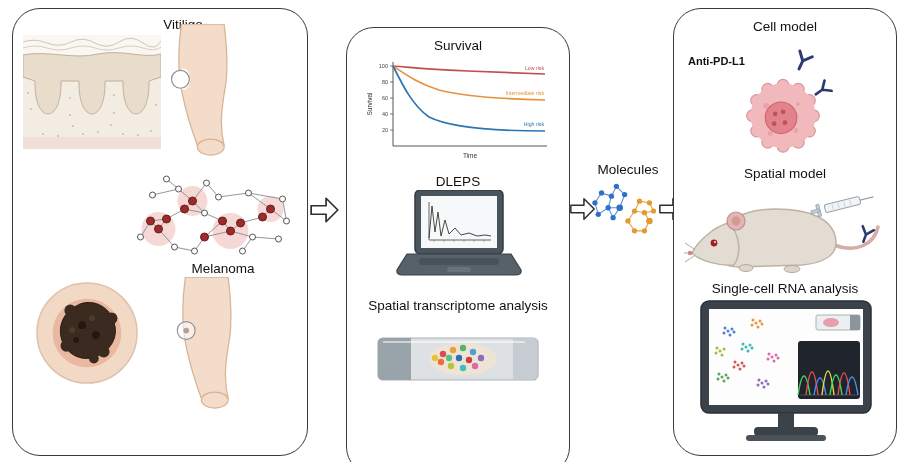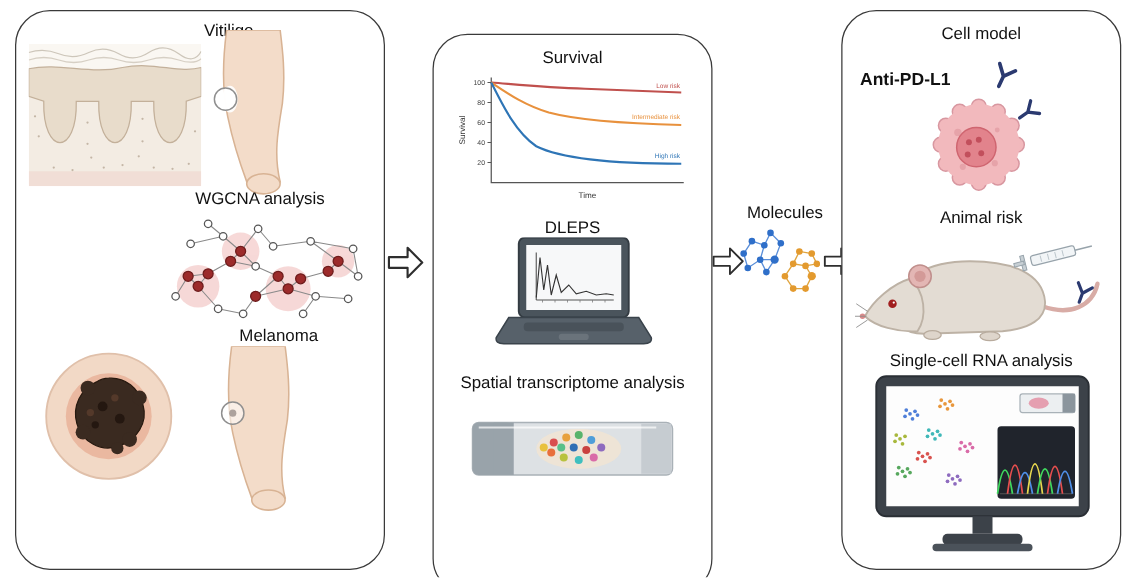--- a/index.html
+++ b/index.html
@@ -1,20 +1,20 @@
 <!DOCTYPE html>
 <html><head>
 <meta charset="utf-8">
 <style>
   html,body{margin:0;padding:0;background:#fff;}
   .figure{position:relative;width:914px;height:462px;background:#fff;
           font-family:"Liberation Sans",sans-serif;color:#111;overflow:hidden;}
   .panel{position:absolute;border:1.6px solid #3a3a3a;border-radius:28px;background:#fff;}
   .label{position:absolute;font-size:13.5px;color:#111;text-align:center;line-height:1.15;}
-  .label.bold{font-weight:bold;font-size:14px;text-align:left;}
+  .label.bold{font-weight:bold;font-size:11px;text-align:left;}
   .abs{position:absolute;}
   svg{display:block;}
 </style>
 </head>
 <body>
 
 <div class="figure">
 
   <div class="panel" style="left:12px;top:8px;width:294px;height:446px;">
 
@@ -47,21 +47,20 @@
       </g>
     </svg>
 
     <svg class="abs" style="left:138px;top:15px;" width="107" height="132" viewBox="0 0 120 148">
       <path d="M34,0 C30,30 30,55 35,78 C40,102 46,120 52,136 L82,136 C76,112 80,90 84,66 C87,40 84,16 82,0 Z" fill="#f3dcc9" stroke="#d8b394" stroke-width="1.4"></path>
       <ellipse cx="67" cy="138" rx="15" ry="9" fill="#f3dcc9" stroke="#d8b394" stroke-width="1.4"></ellipse>
       <ellipse cx="37" cy="62" rx="7" ry="12" fill="#ffffff" opacity="0.9"></ellipse>
       <circle cx="33" cy="62" r="10" fill="rgba(255,255,255,0.85)" stroke="#8f8f8f" stroke-width="1.3"></circle>
     </svg>
 
-    <div class="label" style="left:120px;top:142px;width:150px;">WGCNA analysis</div>
 
     <svg class="abs" style="left:116px;top:158px;" width="168" height="100" viewBox="0 0 165 100">
       <g fill="#d9534f" opacity="0.22">
         <circle cx="28" cy="62" r="17"></circle>
           <circle cx="62" cy="34" r="15"></circle>
         <circle cx="100" cy="64" r="18"></circle>
           <circle cx="140" cy="42" r="13"></circle>
       </g>
       <path fill="none" stroke="#8a8a8a" stroke-width="0.9" d="M20,54 L28,62 M20,54 L36,52 M28,62 L36,52 M36,52 L54,42 M54,42 L62,34 M62,34 L48,22 M48,22 L22,28 M48,22 L36,12 M62,34 L76,16 M76,16 L88,30 M88,30 L118,26 M118,26 L152,32 M118,26 L140,42 M140,42 L132,50 M132,50 L110,56 M110,56 L100,64 M100,64 L92,54 M92,54 L74,46 M74,46 L62,34 M74,46 L54,42 M100,64 L122,70 M122,70 L112,84 M100,64 L74,70 M74,70 L64,84 M64,84 L44,80 M44,80 L28,62 M152,32 L156,54 M156,54 L140,42 M122,70 L148,72 M10,70 L20,54 M74,70 L92,54"></path>
       <g fill="#9c2b2b" stroke="#6e1c1c" stroke-width="1">
@@ -265,21 +264,21 @@
           <circle cx="48" cy="88" r="2.4"></circle>
       </g>
       <g transform="translate(80,18) rotate(25)">
         <path d="M0,16 L0,7 M0,7 L-7,-1 M0,7 L7,-1" fill="none" stroke="#2b3a70" stroke-width="3" stroke-linecap="round"></path>
       </g>
       <g transform="translate(102,50) rotate(55) scale(0.9)">
         <path d="M0,16 L0,7 M0,7 L-7,-1 M0,7 L7,-1" fill="none" stroke="#2b3a70" stroke-width="3" stroke-linecap="round"></path>
       </g>
     </svg>
 
-    <div class="label" style="left:0;top:157px;width:222px;">Animal risk</div>
+    <div class="label" style="left:0;top:157px;width:222px;">Spatial model</div>
 
     <svg class="abs" style="left:10px;top:174px;" width="200" height="98" viewBox="0 0 200 98">
       <path d="M150,62 C172,70 190,62 194,44" fill="none" stroke="#d8aca6" stroke-width="3.5" stroke-linecap="round"></path>
       <path d="M30,62 C34,40 58,26 92,26 C126,26 150,36 152,58 C153,72 140,80 118,82 L55,84 C40,84 28,76 30,62 Z" fill="#e3dcd3" stroke="#bdb2a5" stroke-width="1.5"></path>
       <path d="M44,40 C30,44 14,58 8,70 C16,78 34,83 50,82 C58,70 56,50 44,40 Z" fill="#e3dcd3" stroke="#bdb2a5" stroke-width="1.5"></path>
       <circle cx="52" cy="38" r="9" fill="#e3b6b4" stroke="#c08f8c" stroke-width="1.2"></circle>
       <circle cx="52" cy="38" r="4.5" fill="#d39a98"></circle>
       <circle cx="30" cy="60" r="3.4" fill="#a11f1f"></circle>
       <circle cx="31" cy="59" r="0.9" fill="#fff"></circle>
       <circle cx="6" cy="70" r="2.2" fill="#d98a8a"></circle>

